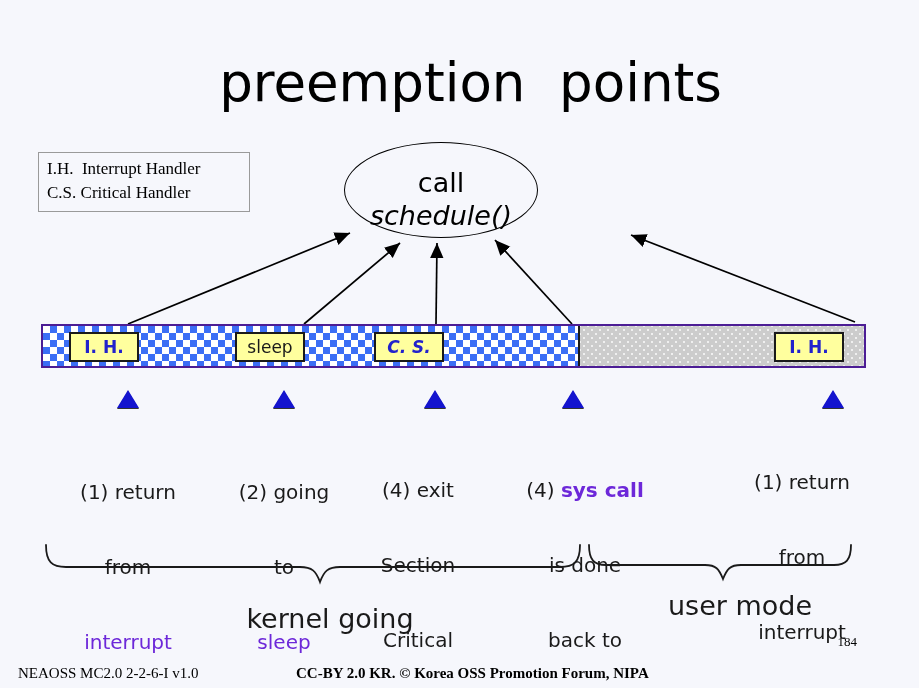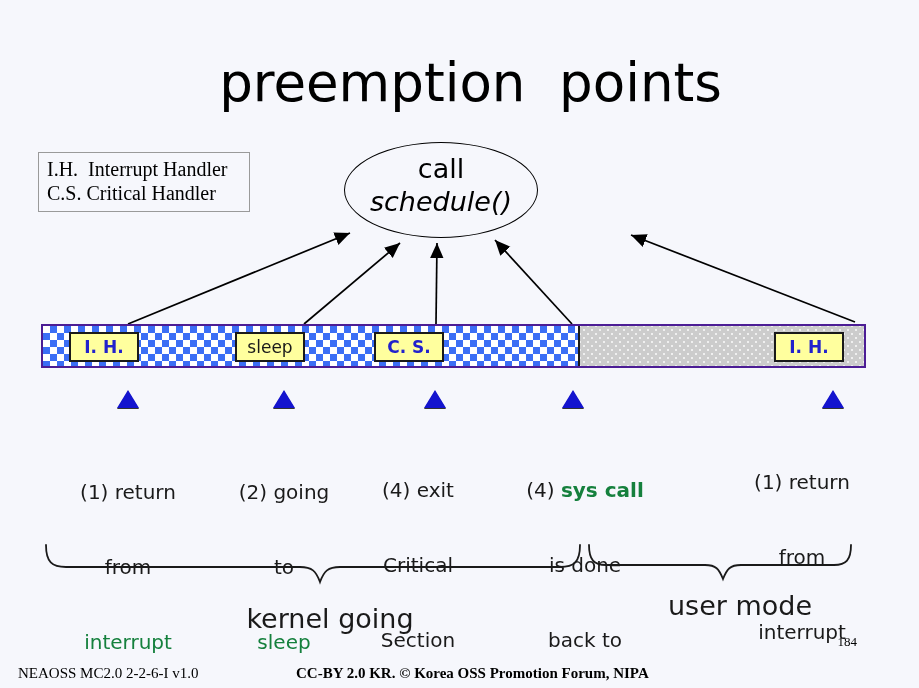--- a/index.html
+++ b/index.html
@@ -39,41 +39,41 @@
   #legend-box {
     position: absolute;
     left: 38px; top: 152px;
     width: 212px;
     height: 60px;
     border: 1px solid #9a9a9a;
     background: transparent;
     box-sizing: border-box;
     padding: 4px 6px 0 8px;
     font-family: "Liberation Serif", "DejaVu Serif", serif;
-    font-size: 20px;
+    font-size: 17px;
     line-height: 24px;
     color: #000;
   }
   #legend-box div { white-space: pre; }
 
   
   #schedule-ellipse {
     position: absolute;
     left: 344px; top: 142px;
     width: 194px;
     height: 96px;
     border: 1.6px solid #000;
     border-radius: 50%;
     background: transparent;
     box-sizing: border-box;
     text-align: center;
     color: #000;
   }
   #schedule-ellipse .l1 {
-    margin-top: 10px;
+    margin-top: 24px;
     font-size: 27px;
     line-height: 32px;
     text-align: center;
   }
   #schedule-ellipse .l2 {
     font-size: 27px;
     line-height: 34px;
     font-style: italic;
   }
 
@@ -133,21 +133,21 @@
     justify-content: center;
     font-family: "DejaVu Sans", sans-serif;
     font-size: 17px;
     font-weight: bold;
     color: #2222cc;
     letter-spacing: 0px;
   }
   .tag-box.plain { color: #1a1a1a; font-weight: normal; }
   #tag-ih-left   { left: 26px;  width: 70px; }
   #tag-sleep     { left: 192px; width: 70px; }
-  #tag-cs        { left: 331px; width: 70px; }
+  #tag-cs        { left: 331px; width: 70px; font-style: italic; }
   #tag-ih-right  { left: 731px; width: 70px; }
 
   
   .marker-triangle {
     position: absolute;
     width: 0; height: 0;
     border-left: 11px solid transparent;
     border-right: 11px solid transparent;
     border-bottom: 18px solid #1414cf;
     filter: drop-shadow(0px 1px 0px #333);
@@ -156,21 +156,21 @@
   
   .caption {
     position: absolute;
     text-align: center;
     font-family: "DejaVu Sans", sans-serif;
     font-size: 20px;
     line-height: 25px;
     color: #1a1a1a;
     white-space: pre;
   }
-  .caption .red { color: #15803d; }
+  .caption .red { color: #6d28d9; }
   #caption-1 { left: 28px;  top: 430px; width: 200px; }
   #caption-2 { left: 200px; top: 430px; width: 168px; }
   #caption-3 { left: 344px; top: 428px; width: 148px; }
   #caption-4 { left: 490px; top: 428px; width: 190px; }
   #caption-5 { left: 712px; top: 420px; width: 180px; }
 
   
   .mode-label {
     position: absolute;
     text-align: center;
@@ -259,22 +259,22 @@
   </div>
 
   <div class="caption" id="caption-2">
     <div>(2) going</div>
     <div>to</div>
     <div class="red">sleep</div>
   </div>
 
   <div class="caption" id="caption-3">
     <div>(4) exit</div>
+    <div>Section</div>
     <div>Critical</div>
-    <div>Section</div>
     
   </div>
 
   <div class="caption" id="caption-4">
     <div><span>(4) </span><span class="red" style="font-weight:bold">sys call</span></div>
     <div>is done</div>
     <div>back to</div>
     
   </div>
 

